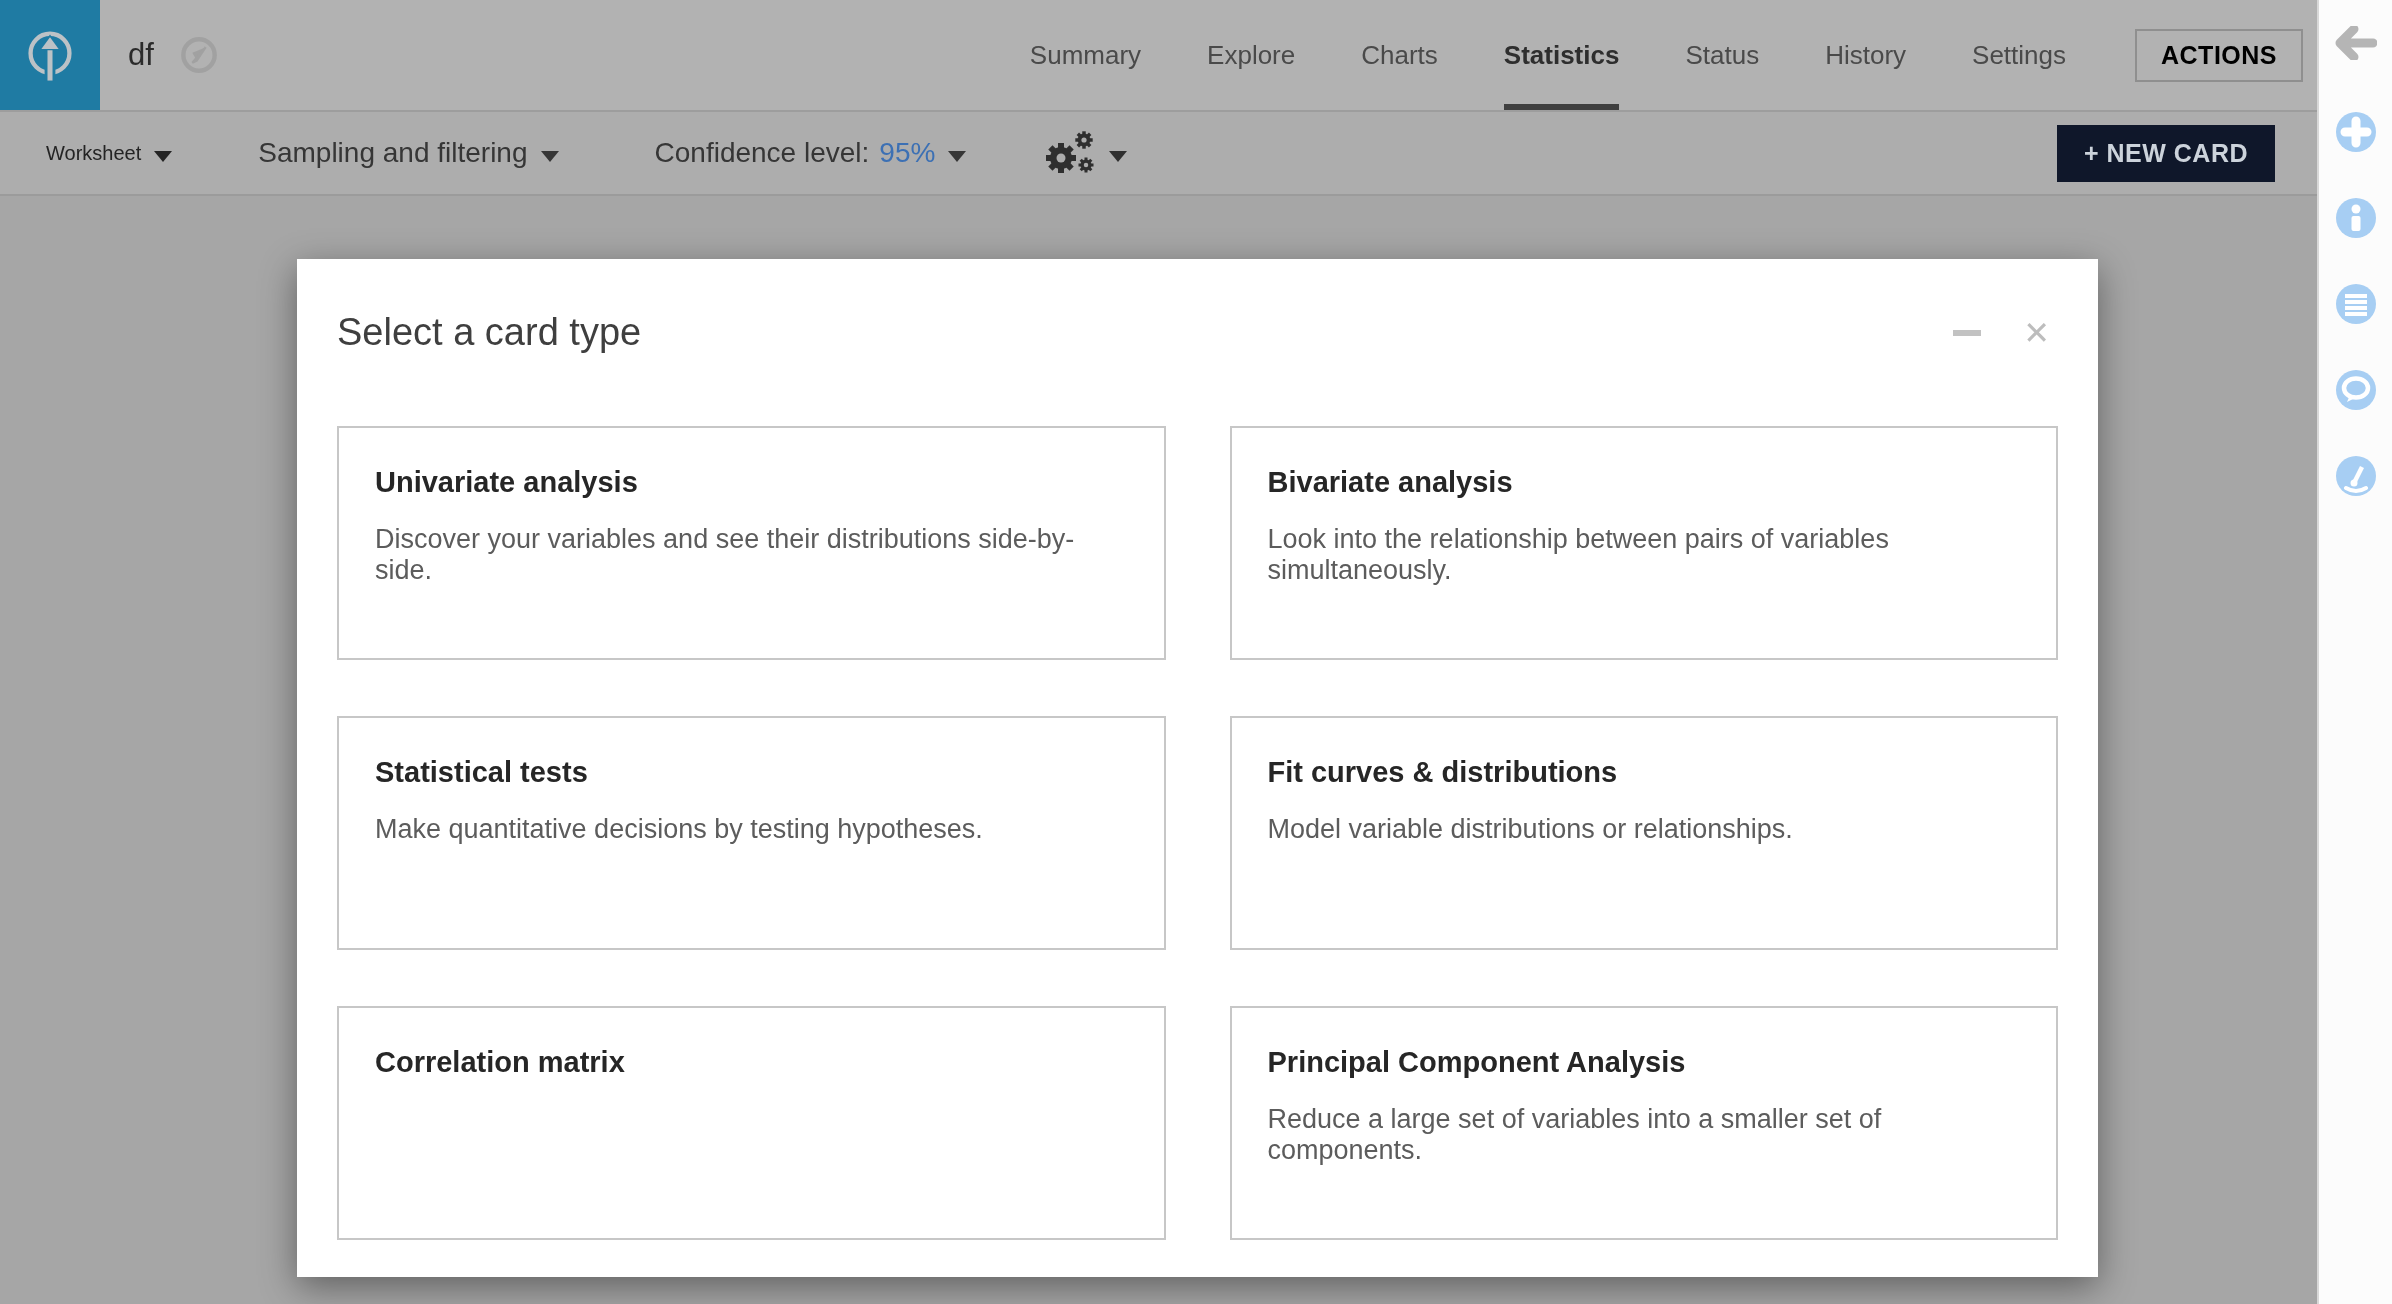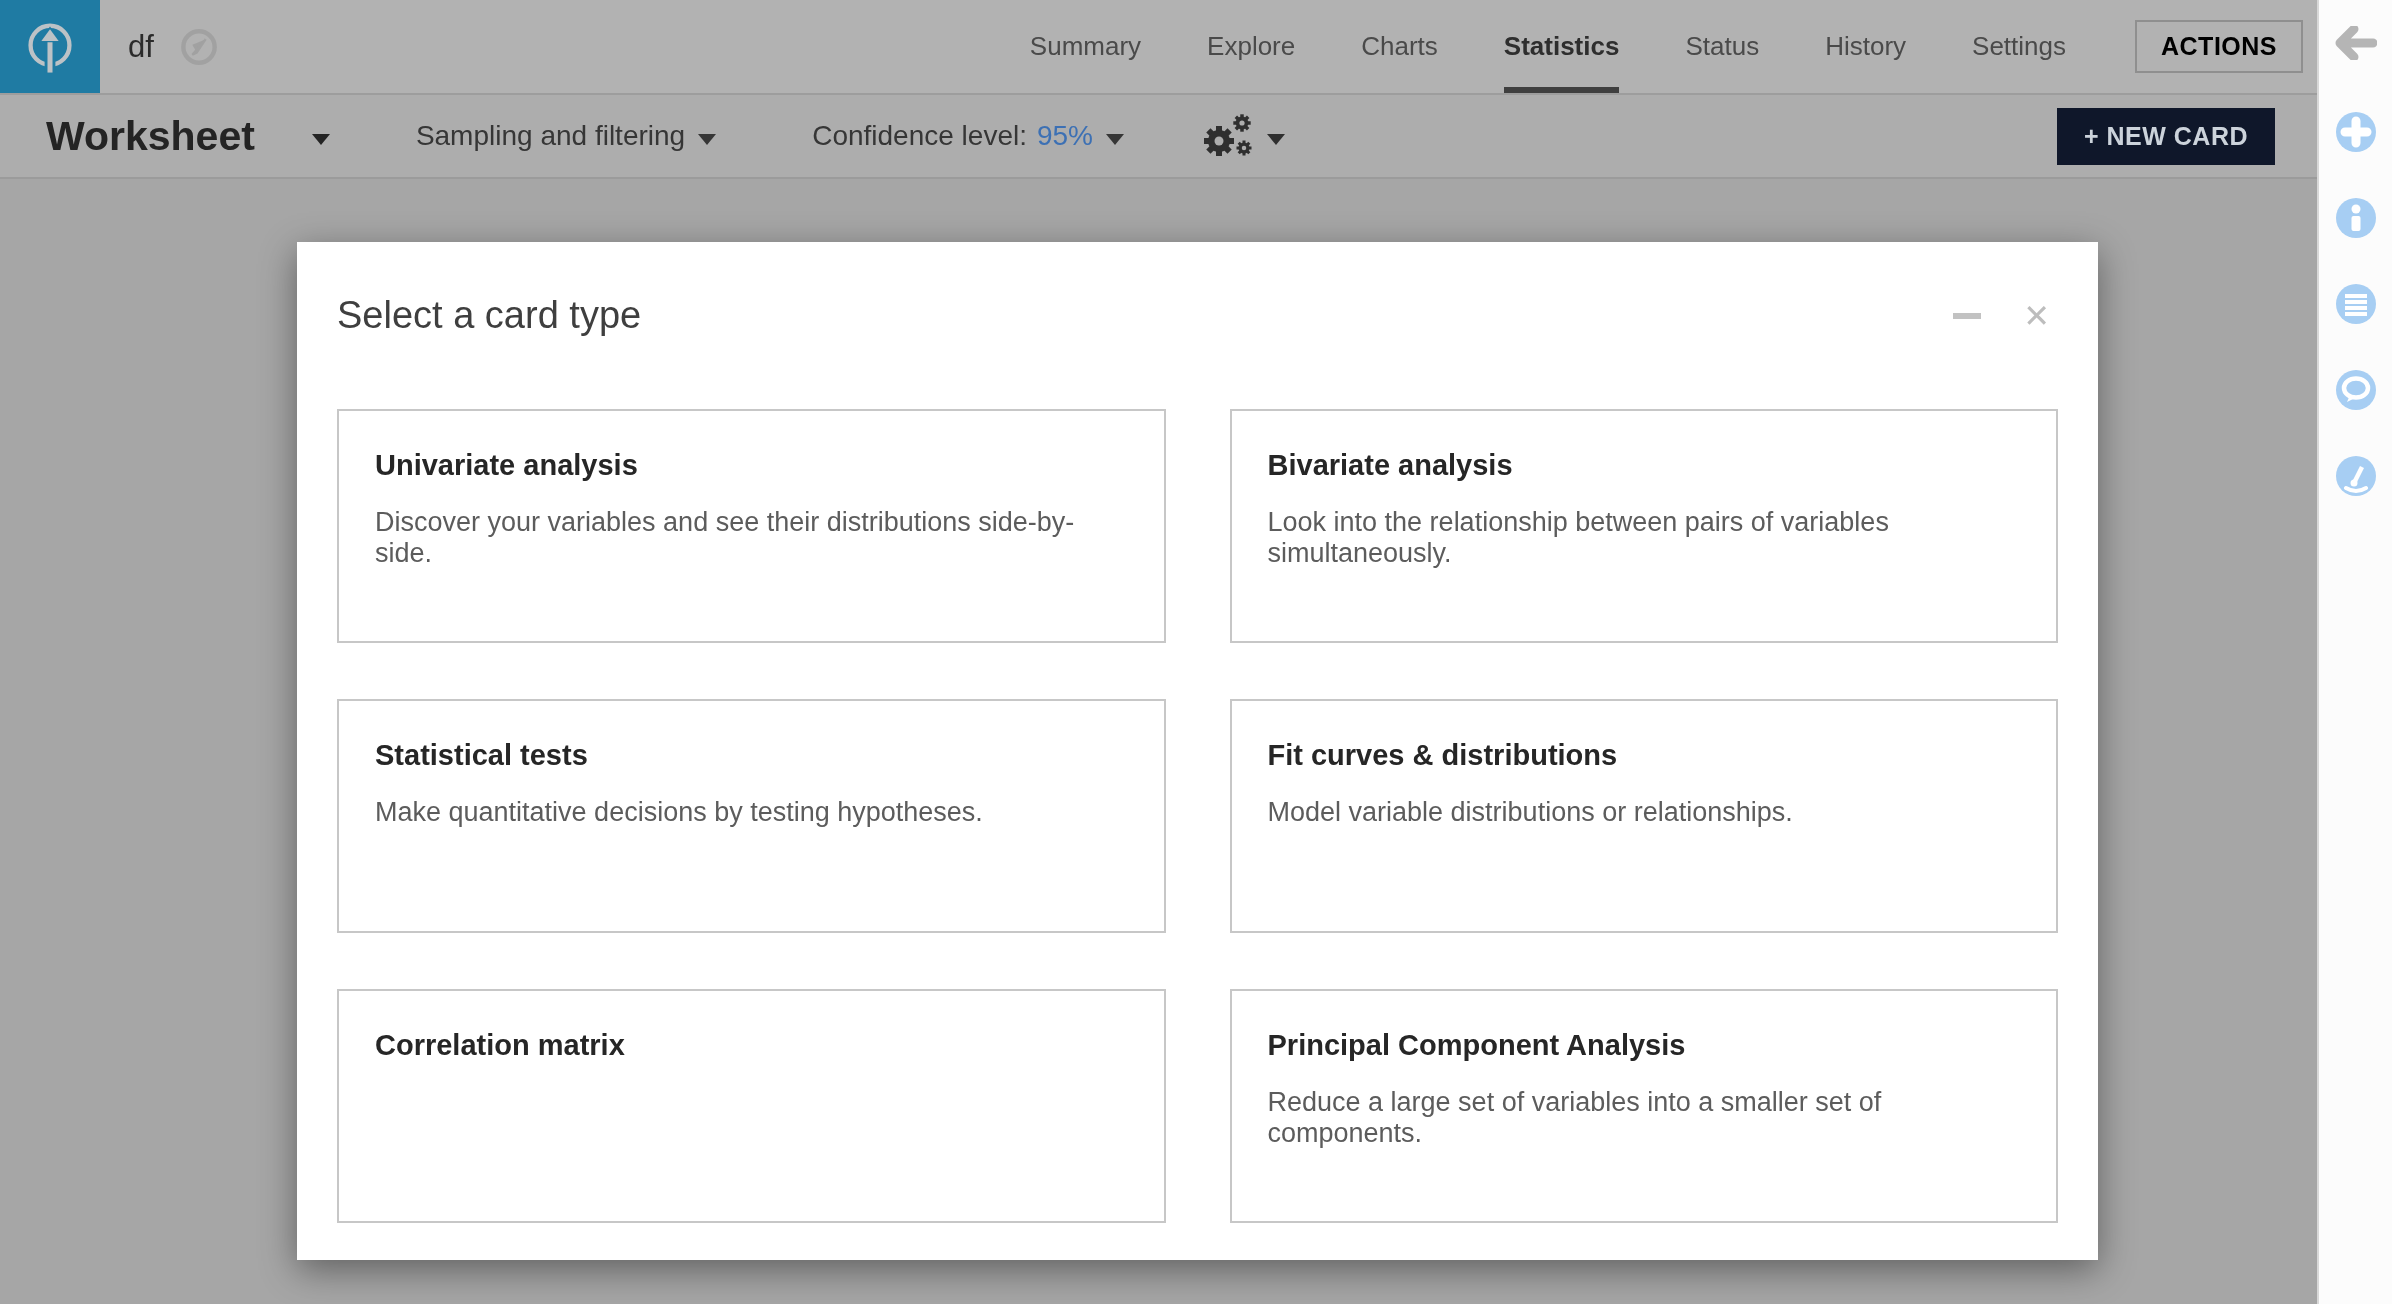--- a/index.html
+++ b/index.html
@@ -2,33 +2,33 @@
 <html><head>
 <meta charset="utf-8">
 <style>
   * { margin:0; padding:0; box-sizing:border-box; }
   html,body { width:2392px; height:1304px; }
   body { font-family:"Liberation Sans","DejaVu Sans",sans-serif; background:#a6a6a6; overflow:hidden; }
   .app { display:flex; width:100%; height:100%; }
   .main { flex:1; min-width:0; display:flex; flex-direction:column; }
 
   
-  .header { height:95px; background:#b2b2b2; border-bottom:2px solid #9d9d9d; display:flex; align-items:stretch; padding-right:14px; flex:0 0 auto; }
+  .header { height:112px; background:#b2b2b2; border-bottom:2px solid #9d9d9d; display:flex; align-items:stretch; padding-right:14px; flex:0 0 auto; }
   .logo { width:100px; background:#1f7ba3; display:flex; align-items:center; justify-content:center; flex:0 0 auto; }
   .dataset-name { font-size:31px; color:#2b2b2b; margin-left:28px; align-self:center; }
   .compass { margin-left:26px; align-self:center; opacity:.85; }
   .nav { margin-left:auto; display:flex; align-items:stretch; }
   .nav-item { font-size:26px; color:#4a4a4a; margin:0 33px; display:flex; align-items:center; border-bottom:6px solid transparent; padding-top:6px; cursor:pointer; white-space:nowrap; }
   .nav-item.active { color:#2e2e2e; font-weight:bold; border-bottom-color:#3f3f3f; }
   .actions-btn { align-self:center; margin-left:36px; border:2px solid #8f8f8f; background:transparent; padding:10px 24px; font-size:25px; font-weight:bold; color:#000000; font-family:inherit; letter-spacing:.5px; cursor:pointer; }
 
   
   .toolbar { height:84px; background:#adadad; border-bottom:2px solid #9b9b9b; display:flex; align-items:center; padding-left:46px; flex:0 0 auto; }
   .tb-item { display:flex; align-items:center; cursor:pointer; white-space:nowrap; }
-  .worksheet { font-size:41px; font-weight:bold; color:#242424;gap:44px; }
+  .worksheet { font-size:20px; font-weight:normal; color:#242424; }
   .sampling { margin-left:86px; font-size:28px; color:#363636; }
   .confidence { margin-left:96px; font-size:28px; color:#363636; }
   .confidence-value { color:#3c70b4; margin-left:10px; }
   .gear-menu { margin-left:78px; color:#2f2f2f; }
   .caret { width:0; height:0; border-left:9px solid transparent; border-right:9px solid transparent; border-top:11px solid currentColor; display:inline-block; margin-left:13px; margin-top:6px; }
   .new-card-btn { margin-left:auto; margin-right:42px; background:#0f172a; color:#ccd3db; border:none; font-family:inherit; font-size:25px; font-weight:bold; padding:14px 27px; letter-spacing:.5px; cursor:pointer; }
 
   
   .content { flex:1; background:#a6a6a6; position:relative; }
   .modal { position:absolute; left:297px; top:63px; width:1801px; height:1018px; background:#ffffff; box-shadow:0 10px 34px rgba(0,0,0,.42); padding:0 40px; }

